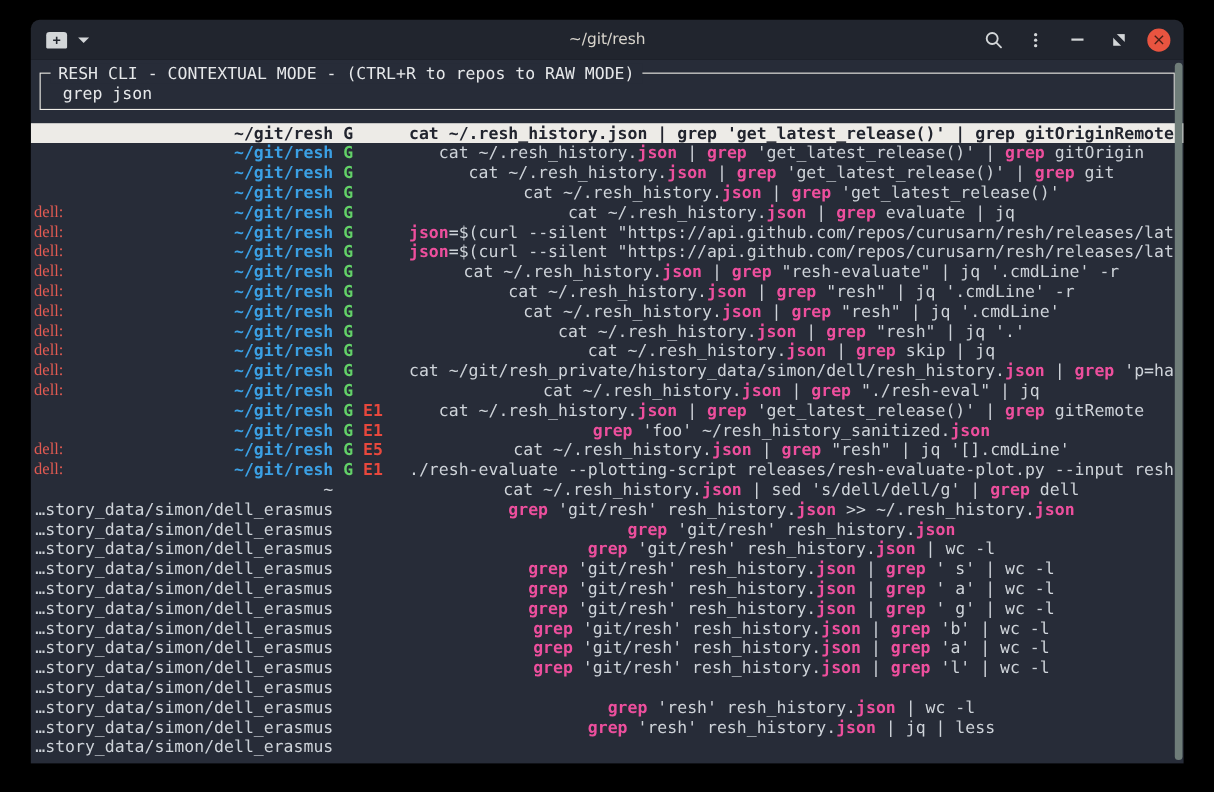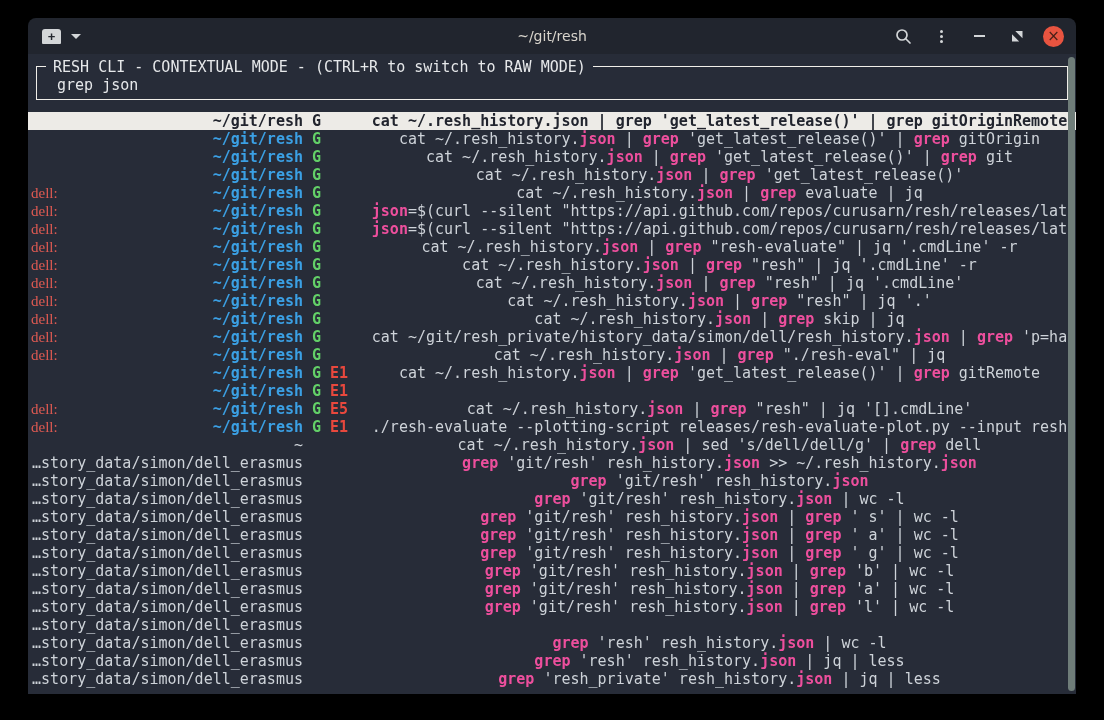--- a/index.html
+++ b/index.html
@@ -89,54 +89,54 @@
             </span>
         </button>
         <button class="close-btn">
             <span>×</span>
           </button>
       </div>
     </div>
 
     <div class="term">
       <div class="resh-box">
-        <span class="box-title">RESH CLI - CONTEXTUAL MODE - (CTRL+R to switch to RAW MODE)</span>
+        <span class="box-title">RESH CLI - CONTEXTUAL MODE - (CTRL+R to repos to RAW MODE)</span>
         <div class="query-line">grep json</div>
       </div>
       <div class="rows" id="rows">
           <div class="row selected"><span class="host"></span><span class="dir dir-cur">~/git/resh</span><span class="flags"><span class="f-green">G</span></span><span class="cmd">cat ~/.resh_history.<span class="match">json</span> | <span class="match">grep</span> 'get_latest_release()' | <span class="match">grep</span> gitOriginRemote</span></div>
           <div class="row"><span class="host"></span><span class="dir dir-cur">~/git/resh</span><span class="flags"><span class="f-green">G</span></span><span class="cmd">cat ~/.resh_history.<span class="match">json</span> | <span class="match">grep</span> 'get_latest_release()' | <span class="match">grep</span> gitOrigin</span></div>
           <div class="row"><span class="host"></span><span class="dir dir-cur">~/git/resh</span><span class="flags"><span class="f-green">G</span></span><span class="cmd">cat ~/.resh_history.<span class="match">json</span> | <span class="match">grep</span> 'get_latest_release()' | <span class="match">grep</span> git</span></div>
           <div class="row"><span class="host"></span><span class="dir dir-cur">~/git/resh</span><span class="flags"><span class="f-green">G</span></span><span class="cmd">cat ~/.resh_history.<span class="match">json</span> | <span class="match">grep</span> 'get_latest_release()'</span></div>
           <div class="row"><span class="host">dell:</span><span class="dir dir-cur">~/git/resh</span><span class="flags"><span class="f-green">G</span></span><span class="cmd">cat ~/.resh_history.<span class="match">json</span> | <span class="match">grep</span> evaluate | jq</span></div>
           <div class="row"><span class="host">dell:</span><span class="dir dir-cur">~/git/resh</span><span class="flags"><span class="f-green">G</span></span><span class="cmd"><span class="match">json</span>=$(curl --silent "https://api.github.com/repos/curusarn/resh/releases/lat</span></div>
           <div class="row"><span class="host">dell:</span><span class="dir dir-cur">~/git/resh</span><span class="flags"><span class="f-green">G</span></span><span class="cmd"><span class="match">json</span>=$(curl --silent "https://api.github.com/repos/curusarn/resh/releases/lat</span></div>
           <div class="row"><span class="host">dell:</span><span class="dir dir-cur">~/git/resh</span><span class="flags"><span class="f-green">G</span></span><span class="cmd">cat ~/.resh_history.<span class="match">json</span> | <span class="match">grep</span> "resh-evaluate" | jq '.cmdLine' -r</span></div>
           <div class="row"><span class="host">dell:</span><span class="dir dir-cur">~/git/resh</span><span class="flags"><span class="f-green">G</span></span><span class="cmd">cat ~/.resh_history.<span class="match">json</span> | <span class="match">grep</span> "resh" | jq '.cmdLine' -r</span></div>
           <div class="row"><span class="host">dell:</span><span class="dir dir-cur">~/git/resh</span><span class="flags"><span class="f-green">G</span></span><span class="cmd">cat ~/.resh_history.<span class="match">json</span> | <span class="match">grep</span> "resh" | jq '.cmdLine'</span></div>
           <div class="row"><span class="host">dell:</span><span class="dir dir-cur">~/git/resh</span><span class="flags"><span class="f-green">G</span></span><span class="cmd">cat ~/.resh_history.<span class="match">json</span> | <span class="match">grep</span> "resh" | jq '.'</span></div>
           <div class="row"><span class="host">dell:</span><span class="dir dir-cur">~/git/resh</span><span class="flags"><span class="f-green">G</span></span><span class="cmd">cat ~/.resh_history.<span class="match">json</span> | <span class="match">grep</span> skip | jq</span></div>
           <div class="row"><span class="host">dell:</span><span class="dir dir-cur">~/git/resh</span><span class="flags"><span class="f-green">G</span></span><span class="cmd">cat ~/git/resh_private/history_data/simon/dell/resh_history.<span class="match">json</span> | <span class="match">grep</span> 'p=ha</span></div>
           <div class="row"><span class="host">dell:</span><span class="dir dir-cur">~/git/resh</span><span class="flags"><span class="f-green">G</span></span><span class="cmd">cat ~/.resh_history.<span class="match">json</span> | <span class="match">grep</span> "./resh-eval" | jq</span></div>
           <div class="row"><span class="host"></span><span class="dir dir-cur">~/git/resh</span><span class="flags"><span class="f-green">G</span> <span class="f-red">E1</span></span><span class="cmd">cat ~/.resh_history.<span class="match">json</span> | <span class="match">grep</span> 'get_latest_release()' | <span class="match">grep</span> gitRemote</span></div>
-          <div class="row"><span class="host"></span><span class="dir dir-cur">~/git/resh</span><span class="flags"><span class="f-green">G</span> <span class="f-red">E1</span></span></div>
+          <div class="row"><span class="host"></span><span class="dir dir-cur">~/git/resh</span><span class="flags"><span class="f-green">G</span> <span class="f-red">E1</span></span><span class="cmd"><span class="match">grep</span> 'foo' ~/resh_history_sanitized.<span class="match">json</span></span></div>
           <div class="row"><span class="host">dell:</span><span class="dir dir-cur">~/git/resh</span><span class="flags"><span class="f-green">G</span> <span class="f-red">E5</span></span><span class="cmd">cat ~/.resh_history.<span class="match">json</span> | <span class="match">grep</span> "resh" | jq '[].cmdLine'</span></div>
           <div class="row"><span class="host">dell:</span><span class="dir dir-cur">~/git/resh</span><span class="flags"><span class="f-green">G</span> <span class="f-red">E1</span></span><span class="cmd">./resh-evaluate --plotting-script releases/resh-evaluate-plot.py --input resh</span></div>
           <div class="row"><span class="host"></span><span class="dir dir-other">~</span><span class="flags"></span><span class="cmd">cat ~/.resh_history.<span class="match">json</span> | sed 's/dell/dell/g' | <span class="match">grep</span> dell</span></div>
           <div class="row"><span class="host"></span><span class="dir dir-other">…story_data/simon/dell_erasmus</span><span class="flags"></span><span class="cmd"><span class="match">grep</span> 'git/resh' resh_history.<span class="match">json</span> &gt;&gt; ~/.resh_history.<span class="match">json</span></span></div>
           <div class="row"><span class="host"></span><span class="dir dir-other">…story_data/simon/dell_erasmus</span><span class="flags"></span><span class="cmd"><span class="match">grep</span> 'git/resh' resh_history.<span class="match">json</span></span></div>
           <div class="row"><span class="host"></span><span class="dir dir-other">…story_data/simon/dell_erasmus</span><span class="flags"></span><span class="cmd"><span class="match">grep</span> 'git/resh' resh_history.<span class="match">json</span> | wc -l</span></div>
           <div class="row"><span class="host"></span><span class="dir dir-other">…story_data/simon/dell_erasmus</span><span class="flags"></span><span class="cmd"><span class="match">grep</span> 'git/resh' resh_history.<span class="match">json</span> | <span class="match">grep</span> ' s' | wc -l</span></div>
           <div class="row"><span class="host"></span><span class="dir dir-other">…story_data/simon/dell_erasmus</span><span class="flags"></span><span class="cmd"><span class="match">grep</span> 'git/resh' resh_history.<span class="match">json</span> | <span class="match">grep</span> ' a' | wc -l</span></div>
           <div class="row"><span class="host"></span><span class="dir dir-other">…story_data/simon/dell_erasmus</span><span class="flags"></span><span class="cmd"><span class="match">grep</span> 'git/resh' resh_history.<span class="match">json</span> | <span class="match">grep</span> ' g' | wc -l</span></div>
           <div class="row"><span class="host"></span><span class="dir dir-other">…story_data/simon/dell_erasmus</span><span class="flags"></span><span class="cmd"><span class="match">grep</span> 'git/resh' resh_history.<span class="match">json</span> | <span class="match">grep</span> 'b' | wc -l</span></div>
           <div class="row"><span class="host"></span><span class="dir dir-other">…story_data/simon/dell_erasmus</span><span class="flags"></span><span class="cmd"><span class="match">grep</span> 'git/resh' resh_history.<span class="match">json</span> | <span class="match">grep</span> 'a' | wc -l</span></div>
           <div class="row"><span class="host"></span><span class="dir dir-other">…story_data/simon/dell_erasmus</span><span class="flags"></span><span class="cmd"><span class="match">grep</span> 'git/resh' resh_history.<span class="match">json</span> | <span class="match">grep</span> 'l' | wc -l</span></div>
           <div class="row"><span class="host"></span><span class="dir dir-other">…story_data/simon/dell_erasmus</span><span class="flags"></span></div>
           <div class="row"><span class="host"></span><span class="dir dir-other">…story_data/simon/dell_erasmus</span><span class="flags"></span><span class="cmd"><span class="match">grep</span> 'resh' resh_history.<span class="match">json</span> | wc -l</span></div>
           <div class="row"><span class="host"></span><span class="dir dir-other">…story_data/simon/dell_erasmus</span><span class="flags"></span><span class="cmd"><span class="match">grep</span> 'resh' resh_history.<span class="match">json</span> | jq | less</span></div>
-          <div class="row"><span class="host"></span><span class="dir dir-other">…story_data/simon/dell_erasmus</span><span class="flags"></span><span class="cmd"><span class="match">grep</span> 'resh_private' resh_history.<span class="match">json</span> | jq | less</span></div>
+          <div class="row"><span class="host"></span><span class="dir dir-other">…story_data/simon/dell_erasmus</span><span class="flags"></span></div>
         </div>
       <div class="scrollbar"></div>
     </div>
 
   </div>
 </div>
 
 </body></html>

